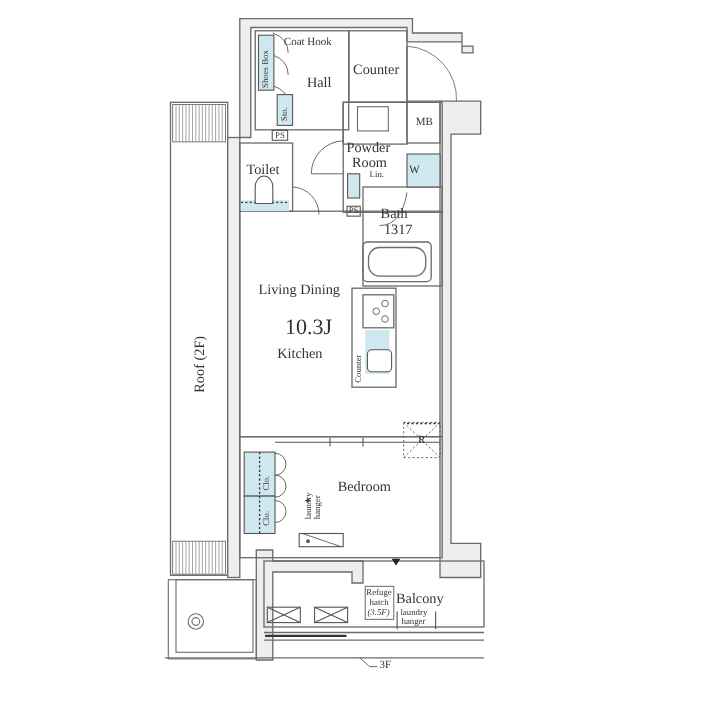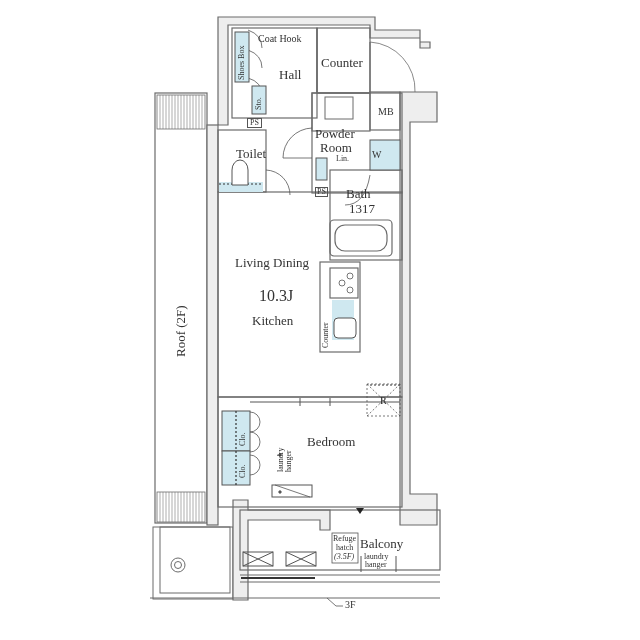--- a/index.html
+++ b/index.html
@@ -2,21 +2,21 @@
 <html><head>
 <meta charset="utf-8">
 <style>
   html, body { margin:0; padding:0; background:#ffffff; }
   body { width:640px; height:640px; position:relative; overflow:hidden; font-family:"Liberation Serif", "DejaVu Serif", serif; color:#333; }
   svg { position:absolute; left:0; top:0; }
   .lbl { position:absolute; white-space:nowrap; color:#333; line-height:1; }
   .lbl-md { font-size:13px; }
   .lbl-sm { font-size:10px; }
   .lbl-xs { font-size:8px; }
-  .lbl-lg { font-size:16px; }
+  .lbl-lg { font-size:20px; }
   .vert { transform-origin:left top; transform:rotate(-90deg); }
 </style>
 </head>
 <body>
 
 <svg width="640" height="640" viewBox="0 0 640 640">
 
   <g>
     <rect x="155" y="93" width="52" height="430" fill="#fff" stroke="#6b6b6b" stroke-width="1.2"></rect>
     <rect x="157" y="95" width="48" height="34" fill="#fff" stroke="#6b6b6b" stroke-width="0.8"></rect>
@@ -194,21 +194,21 @@
 <span class="lbl lbl-md" style="left:321px;top:56px;">Counter</span>
 <span class="lbl lbl-md" style="left:279px;top:68px;">Hall</span>
 <span class="lbl lbl-sm" style="left:378px;top:107px;">MB</span>
 <span class="lbl lbl-xs vert" style="left:238px;top:80px;">Shoes Box</span>
 <span class="lbl lbl-xs vert" style="left:255px;top:110px;">Sto.</span>
 <span class="lbl lbl-xs" style="left:247px;top:118px;border:1px solid #555;padding:0 2px;">PS</span>
 <span class="lbl lbl-md" style="left:315px;top:127px;">Powder</span>
 <span class="lbl lbl-md" style="left:320px;top:141px;font-family:Liberation Serif, serif;">Room</span>
 <span class="lbl lbl-xs" style="left:336px;top:155px;text-align:center;">Lin.</span>
 <span class="lbl lbl-sm" style="left:372px;top:150px;">W</span>
-<span class="lbl lbl-md" style="left:236px;top:147px;text-align:right;">Toilet</span>
+<span class="lbl lbl-md" style="left:224px;top:147px;text-align:right;">Toilet</span>
 <span class="lbl lbl-xs" style="left:315px;top:187px;border:1px solid #555;padding:0 1px;">PS</span>
 <span class="lbl lbl-md" style="left:346px;top:187px;">Bath</span>
 <span class="lbl lbl-md" style="left:349px;top:202px;">1317</span>
 <span class="lbl lbl-md" style="left:235px;top:256px;">Living Dining</span>
 <span class="lbl lbl-md" style="left:252px;top:270px;margin-top:44px;">Kitchen</span>
 <span class="lbl lbl-lg" style="left:259px;top:288px;">10.3J</span>
 <span class="lbl lbl-xs vert" style="left:322px;top:348px;">Counter</span>
 <span class="lbl lbl-sm" style="left:380px;top:396px;">R</span>
 <span class="lbl lbl-md" style="left:307px;top:435px;">Bedroom</span>
 <span class="lbl lbl-xs vert" style="left:239px;top:446px;">Clo.</span>

